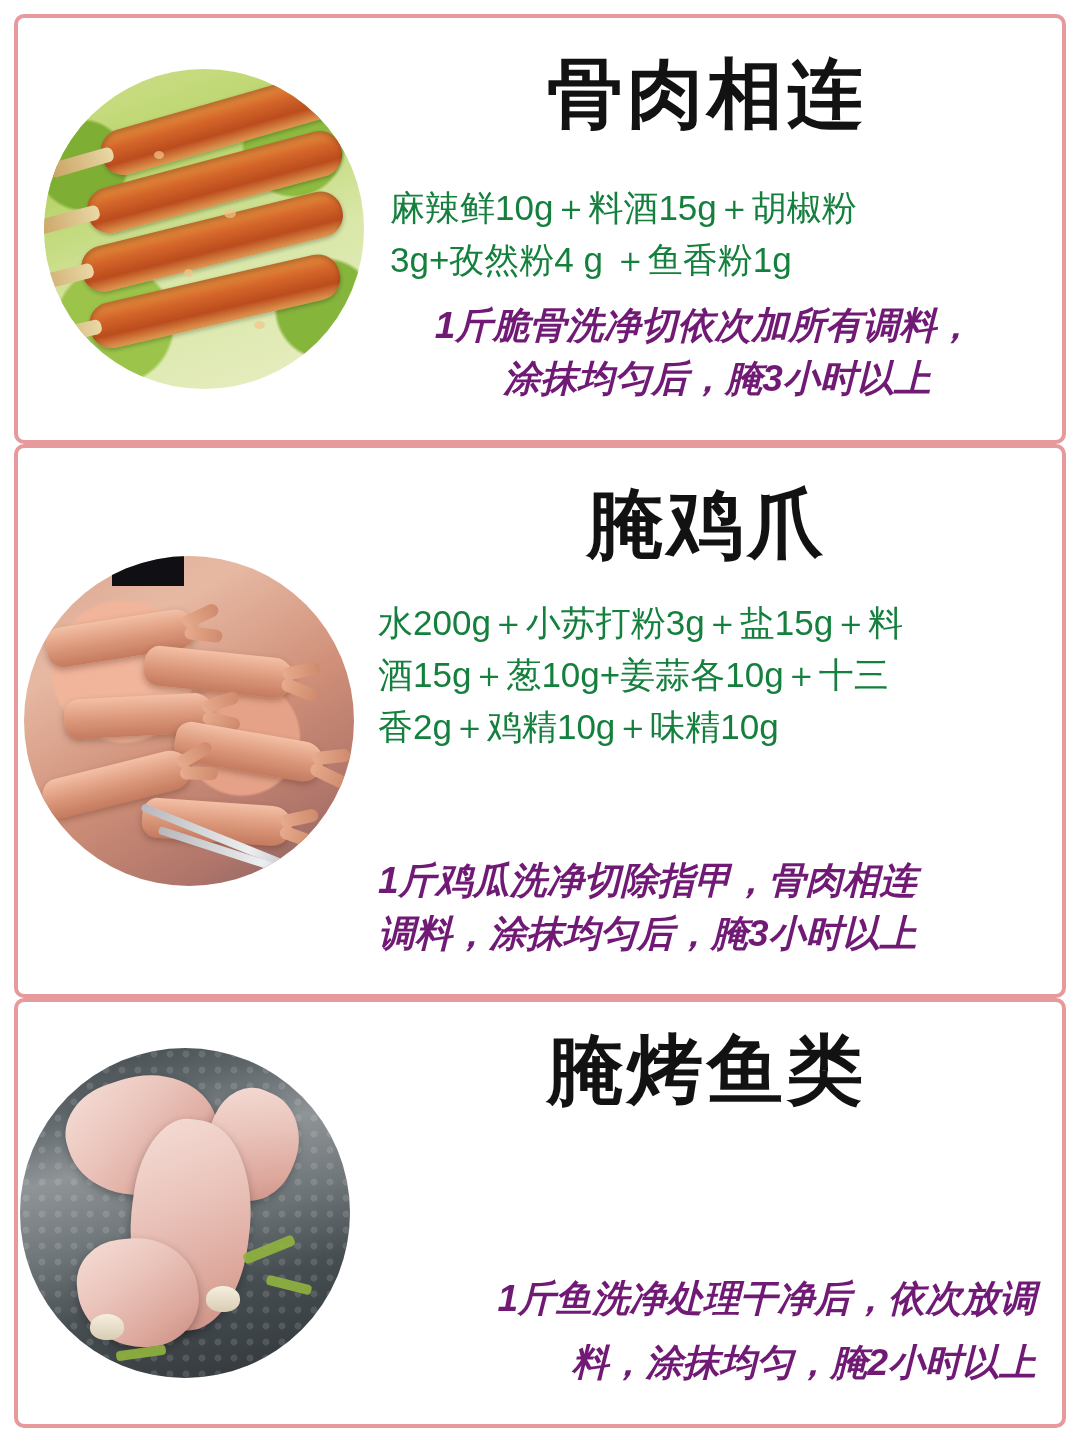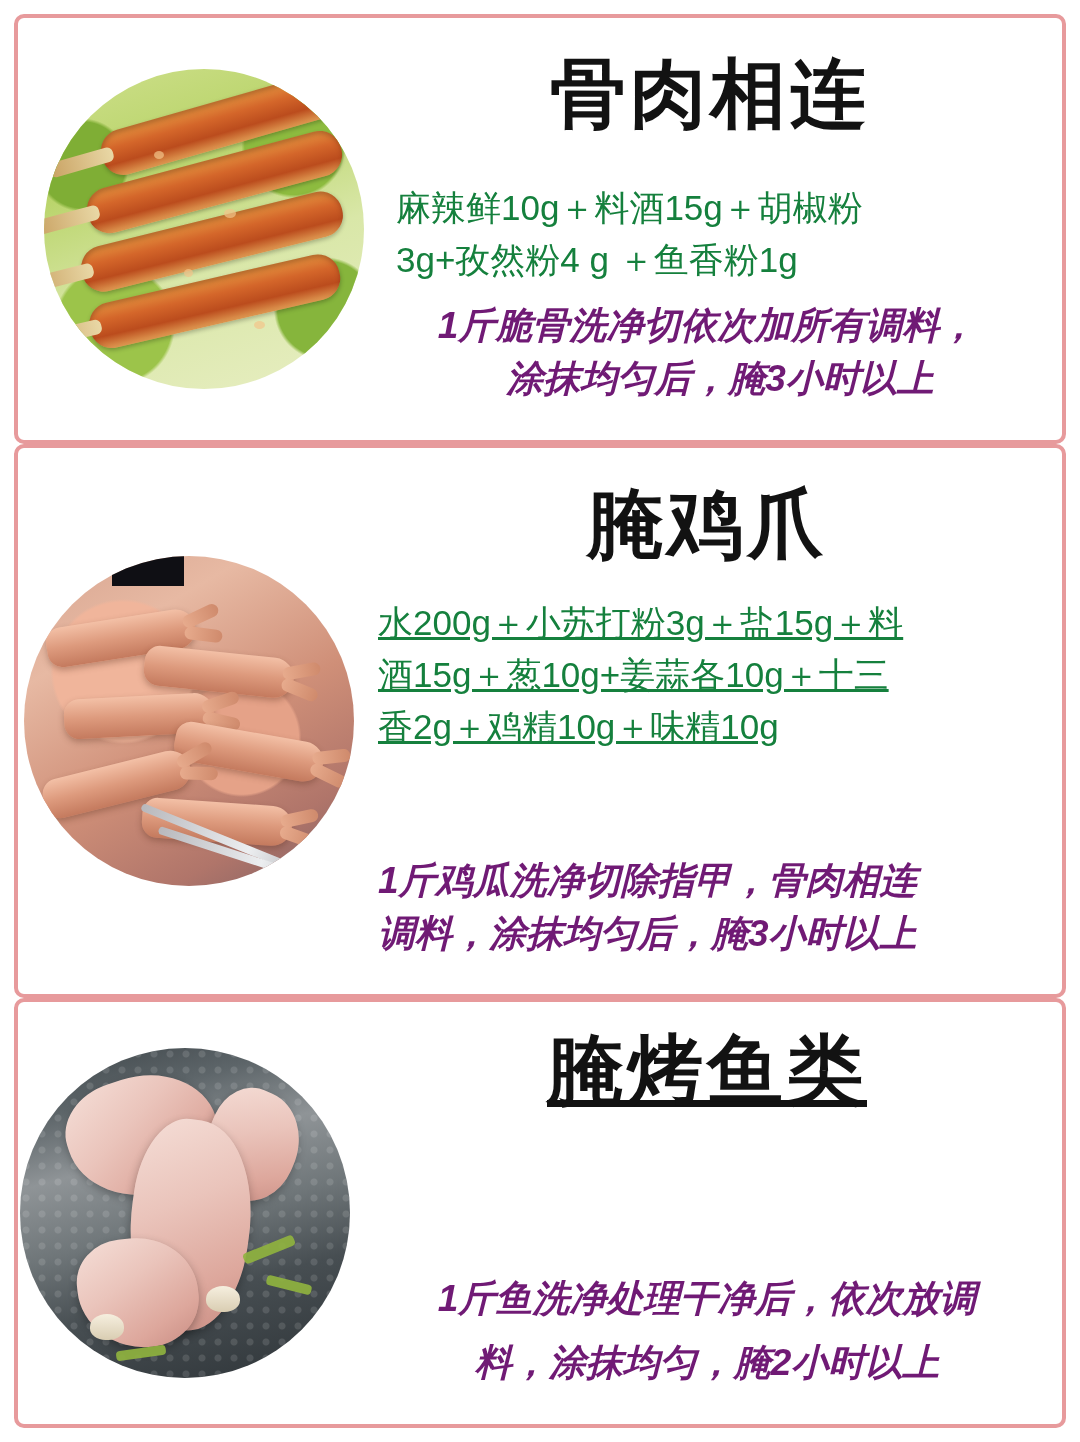--- a/index.html
+++ b/index.html
@@ -25,21 +25,21 @@
   }
   .card {
     border: 4px solid #e79a9c;
     border-radius: 10px;
     box-sizing: border-box;
     position: relative;
     display: flex;
     align-items: stretch;
     background: #ffffff;
   }
-  .card-1 { height: 462px; gap: 6px; }
+  .card-1 { height: 462px; }
   .card-2 { height: 597px; }
   .card-3 { height: 462px; }
 
   .photo-col {
     width: 360px;
     flex: 0 0 360px;
     position: relative;
     display: flex;
     align-items: center;
     justify-content: center;
@@ -196,45 +196,45 @@
   .title {
     font-weight: bold;
     font-size: 76px;
     line-height: 1.05;
     letter-spacing: 4px;
     color: #121212;
     text-align: center;
   }
   .title-1 { margin-top: 30px; }
   .title-2 { margin-top: 30px; }
-  .title-3 { margin-top: 22px; text-decoration: underline; }
+  .title-3 { margin-top: 22px; }
 
   .ingredients {
     font-size: 35px;
     line-height: 1.48;
     color: #15803d;
     margin-top: 28px;
     text-align: left;
   }
   .ing-1 { margin-top: 48px; padding-left: 12px; }
-  .ing-2 { margin-top: 34px; padding-left: 0px; text-decoration: underline; }
+  .ing-2 { margin-top: 34px; padding-left: 0px; }
   .ing-3 { margin-top: 40px; padding-left: 0px; }
 
   .steps {
     color: #701a75;
     font-weight: bold;
     font-style: italic;
     font-size: 37px;
     line-height: 1.42;
     margin-top: auto;
     padding-bottom: 24px;
   }
   .steps-1 { text-align: center; padding-right: 6px; }
   .steps-2 { text-align: left; }
-  .steps-3 { text-align: center; }
+  .steps-3 { text-align: right; }
   .steps .l2 { display: block; }
   .steps-1 .l2 { padding-left: 26px; }
   .steps-3 .l2 { padding-left: 0; margin-top: 12px; }
 </style>
 </head>
 <body>
 
 <div class="page">
 
   <div class="card card-1">

